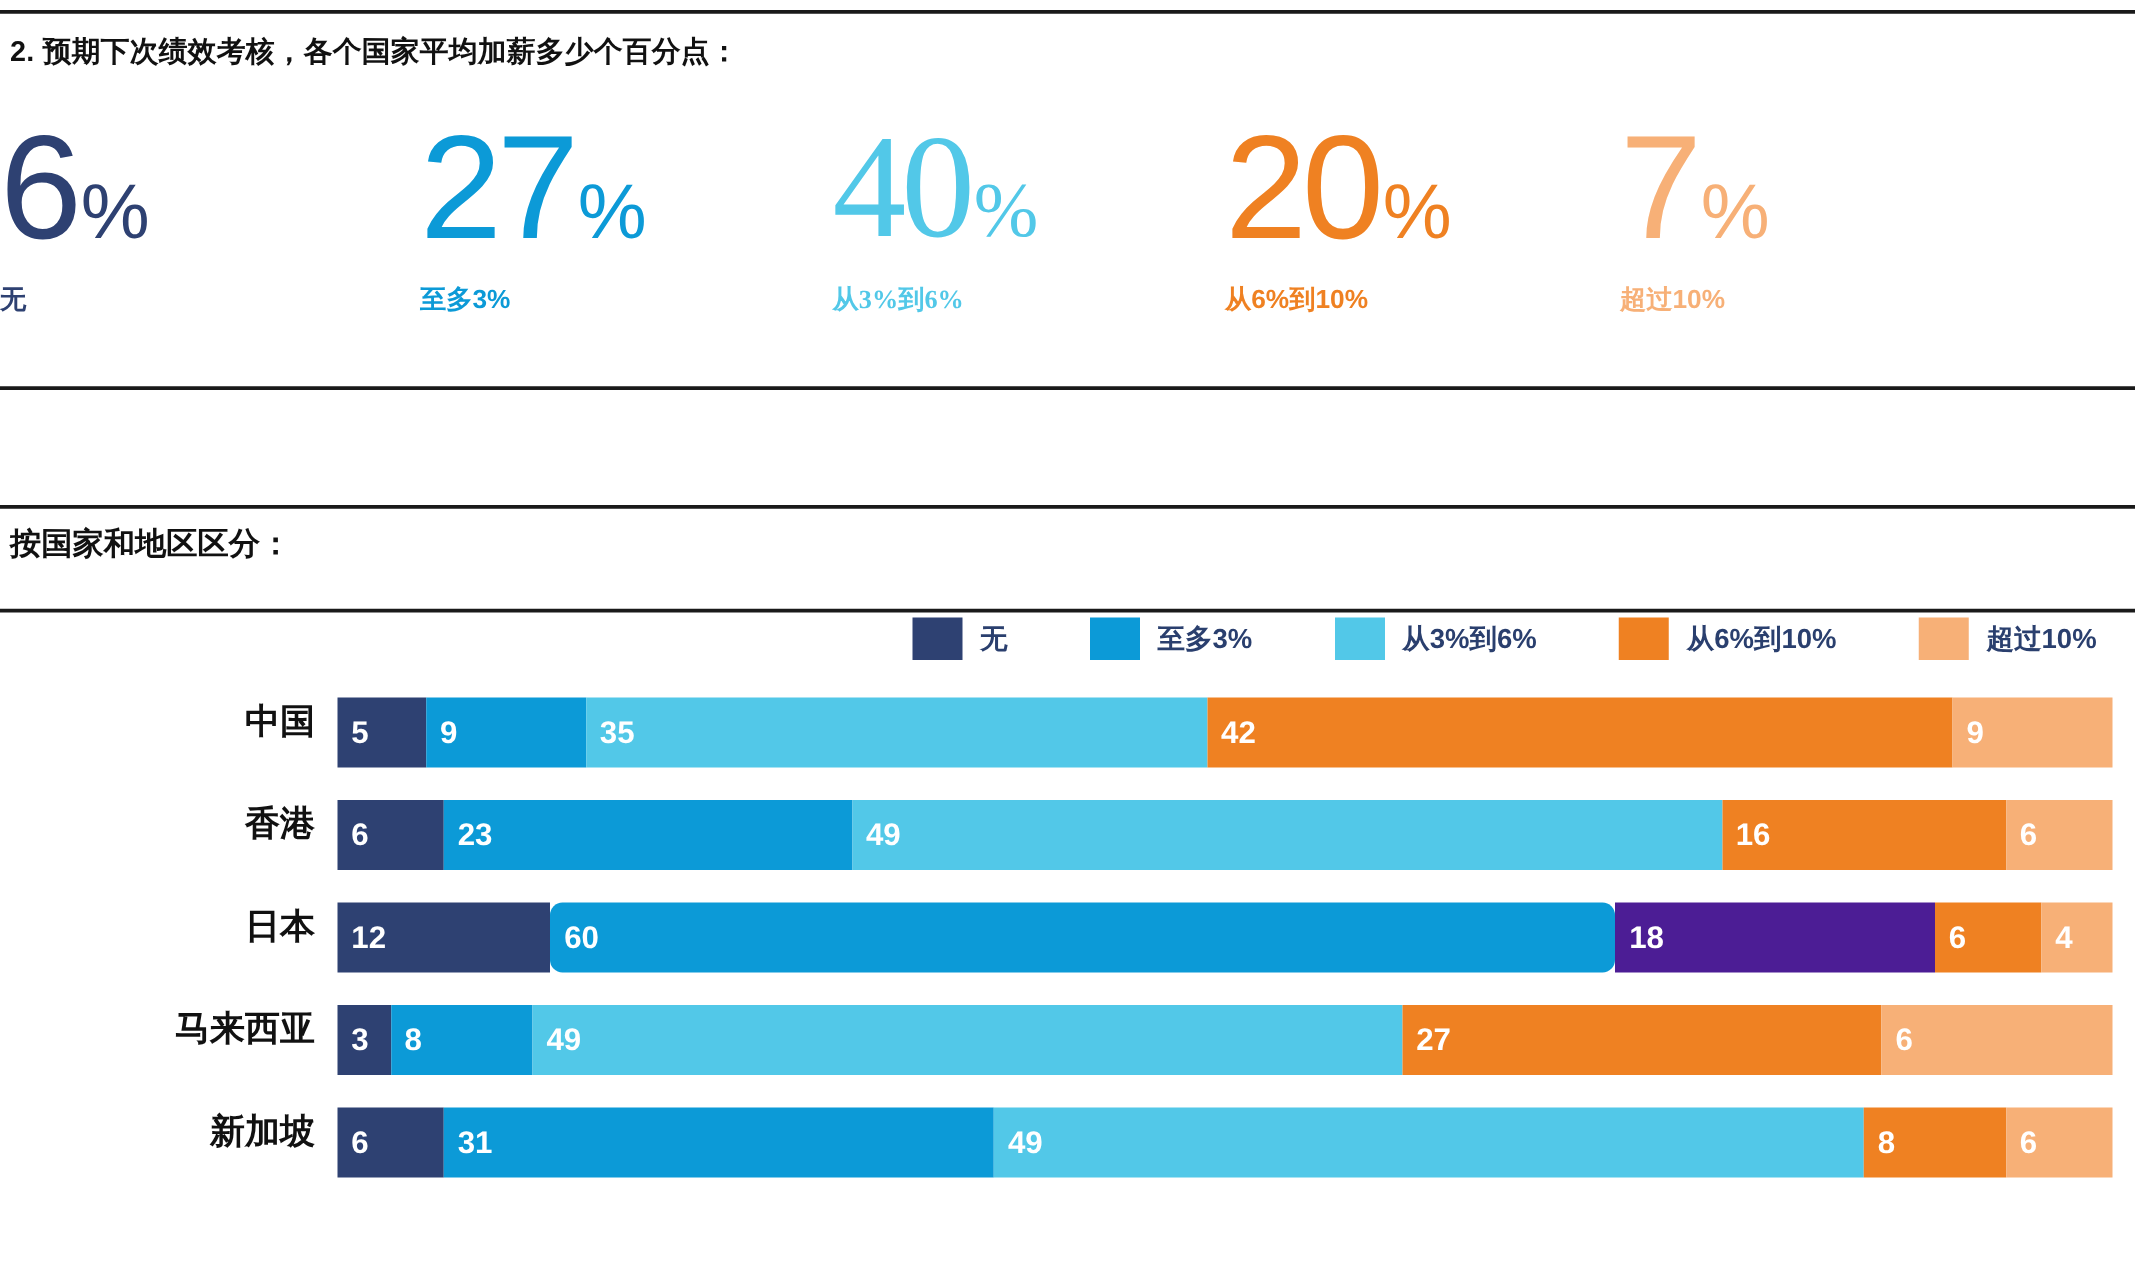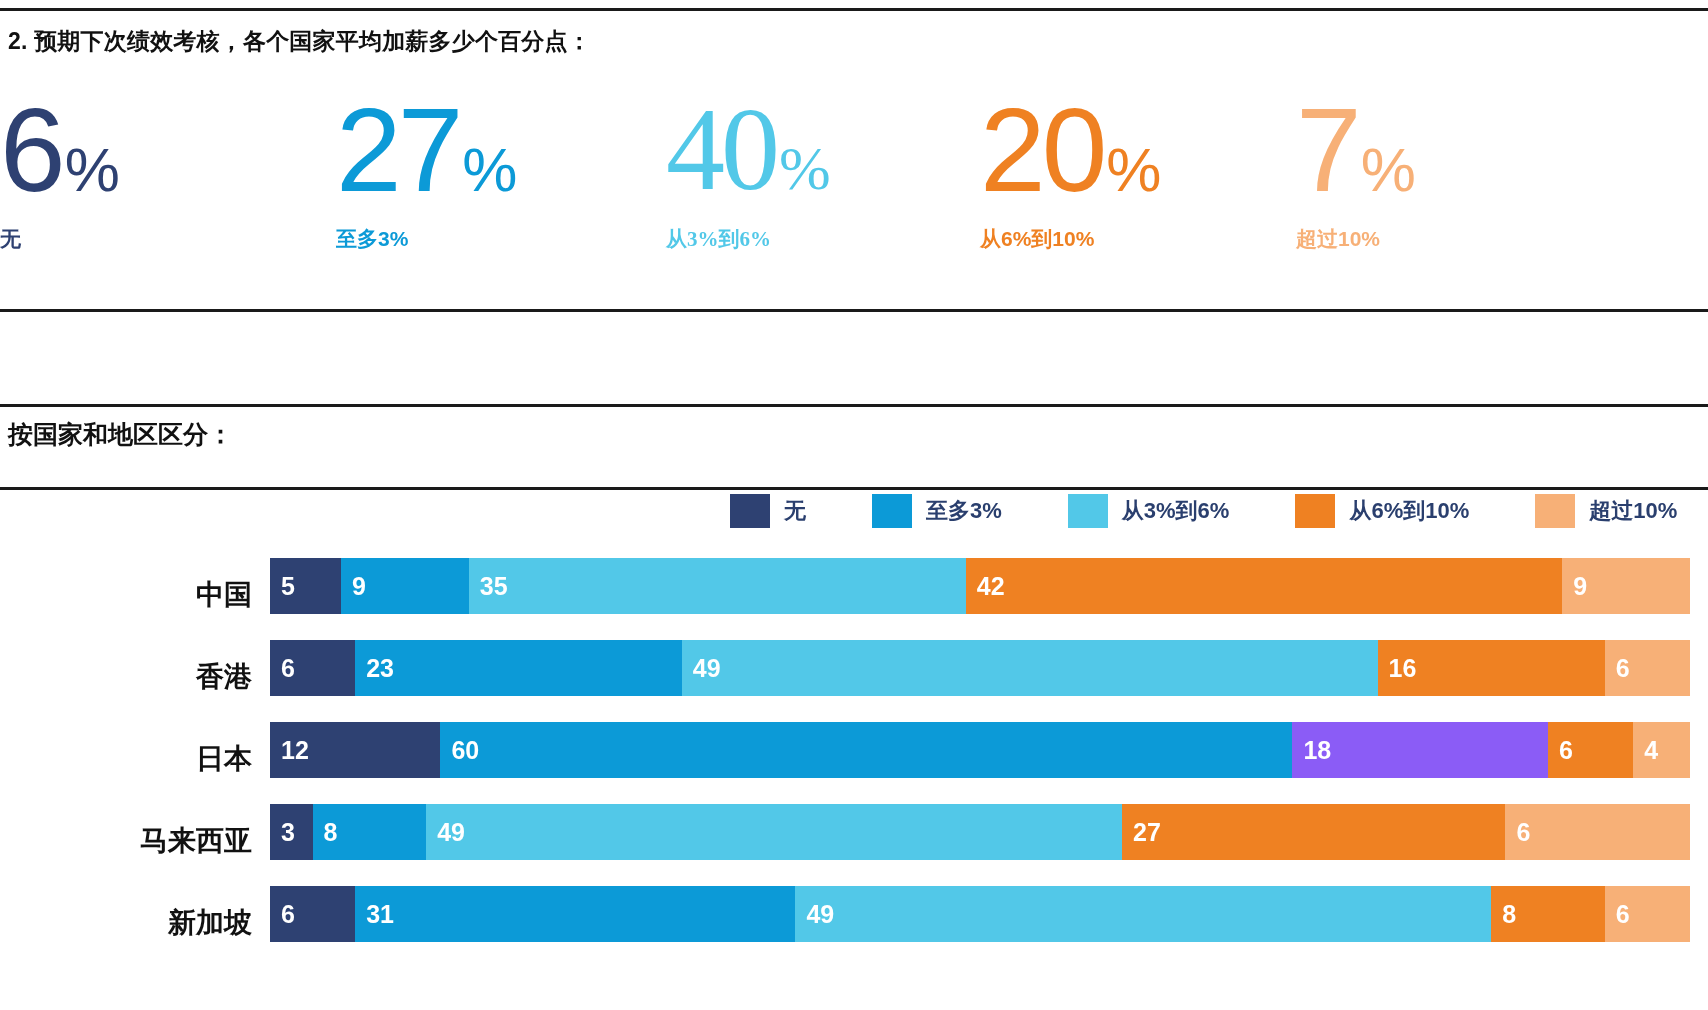--- a/index.html
+++ b/index.html
@@ -82,21 +82,21 @@
 
   
   .chart {
     position: absolute; left: 0; top: 558px;
     width: 1708px;
   }
   .bar-row {
     position: relative;
     height: 56px;
     margin-bottom: 26px;
-    display: flex; align-items: flex-end;
+    display: flex; align-items: flex-start;
   }
   .bar-row:last-child { margin-bottom: 12px; }
   .row-label {
     width: 270px; flex: 0 0 270px;
     text-align: right; padding-right: 18px;
     font-size: 28px; font-weight: 700; color: #111;
     white-space: nowrap;
   }
   .bar-track {
     flex: 1 1 auto;
@@ -235,24 +235,24 @@
             <span class="seg-val">6</span>
           </div>
         </div>
       </div>
       <div class="bar-row">
         <div class="row-label">日本</div>
         <div class="bar-track">
           <div class="seg" style="background: rgb(46, 65, 114); width: 12%;">
             <span class="seg-val">12</span>
           </div>
-          <div class="seg" style="background: rgb(12, 154, 215); width: 60%;">
+          <div class="seg" style="background: rgb(12, 154, 215); width: 60%; border-radius: 10px;">
             <span class="seg-val">60</span>
           </div>
-          <div class="seg" style="background: #8b5cf6; width: 18%;">
+          <div class="seg" style="background: #4c1d95; width: 18%;">
             <span class="seg-val">18</span>
           </div>
           <div class="seg" style="background: rgb(239, 129, 34); width: 6%;">
             <span class="seg-val">6</span>
           </div>
           <div class="seg" style="background: rgb(247, 176, 119); width: 4%;">
             <span class="seg-val">4</span>
           </div>
         </div>
       </div>

